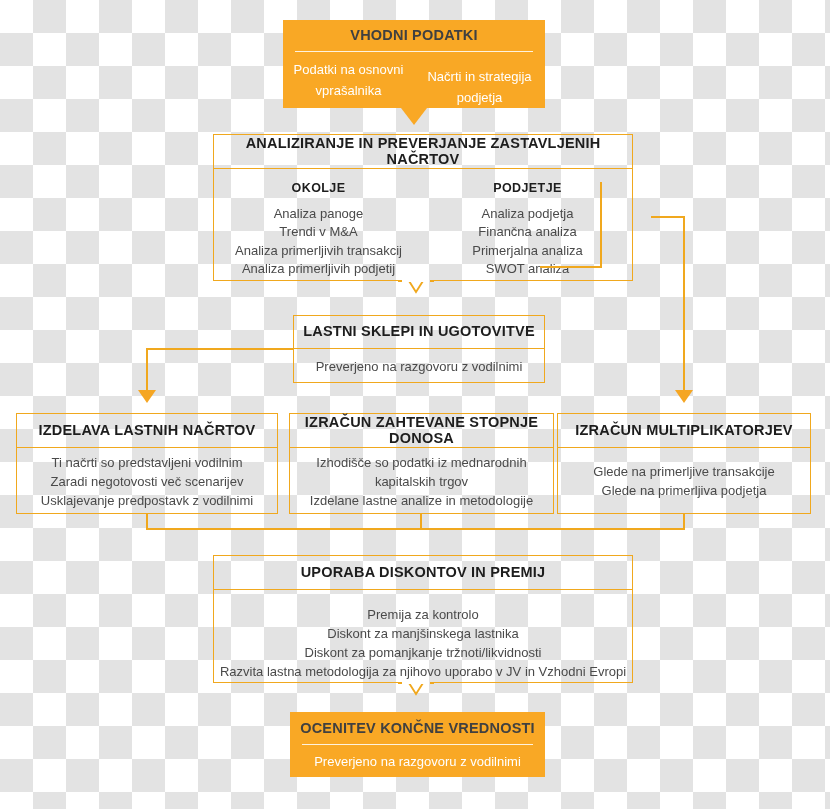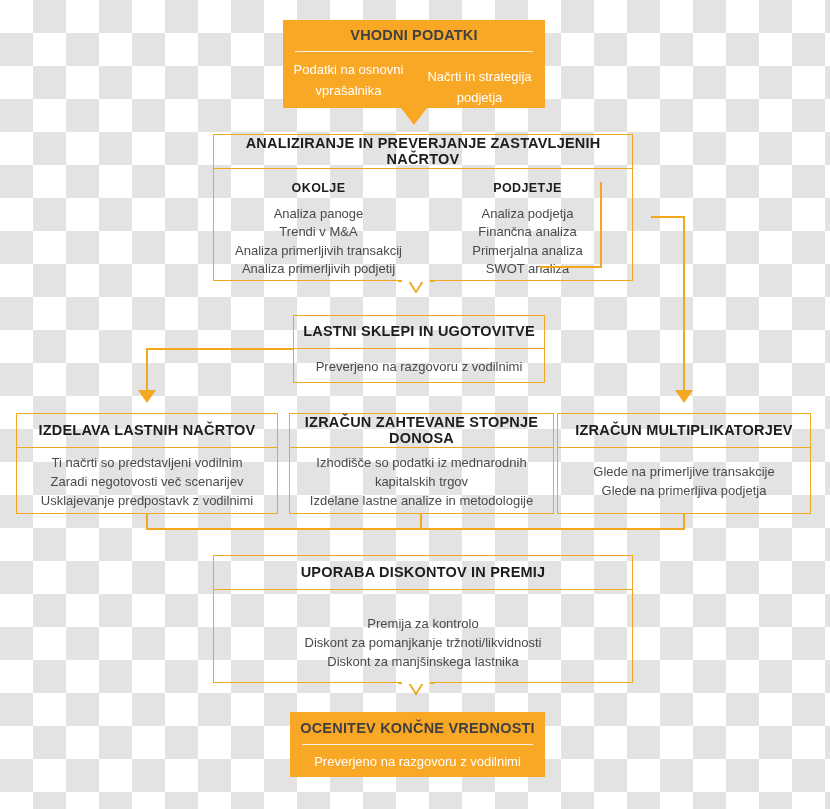--- a/index.html
+++ b/index.html
@@ -232,22 +232,23 @@
 
   <div class="conn" style="left:146px; top:514px; width:1.8px; height:15px;"></div>
   <div class="conn" style="left:420px; top:514px; width:1.8px; height:15px;"></div>
   <div class="conn" style="left:683px; top:514px; width:1.8px; height:15px;"></div>
   <div class="conn" style="left:146px; top:528px; width:539px; height:1.8px;"></div>
 
   <div class="node outlined" style="left:213px; top:555px; width:420px; height:128px;">
     <div class="title" style="height:33px;">UPORABA DISKONTOV IN PREMIJ</div>
     <div class="body" style="height:93px; padding-top:6px;">
       <div class="bodyline">Premija za kontrolo</div>
+      <div class="bodyline">Diskont za manjšinskega lastnika</div>
       <div class="bodyline">Diskont za pomanjkanje tržnoti/likvidnosti</div>
-      <div class="bodyline">Diskont za manjšinskega lastnika</div>
+      <div class="bodyline">Razvita lastna metodologija za njihovo uporabo v JV in Vzhodni Evropi</div>
     </div>
   </div>
 
   <svg class="vnotch" style="left:398px; top:674px;" width="36" height="24" viewBox="0 0 36 24">
     <path d="M 0 9 L 11 9 L 18 20 L 25 9 L 36 9" fill="none" stroke="#f0a81e" stroke-width="1.8"></path>
   </svg>
   <div style="position:absolute;left:402px;top:680.5px;width:28px;height:3px;
               background-image:linear-gradient(45deg,#e3e3e3 25%,transparent 25%,transparent 75%,#e3e3e3 75%,#e3e3e3),
                                linear-gradient(45deg,#e3e3e3 25%,transparent 25%,transparent 75%,#e3e3e3 75%,#e3e3e3);
               background-size:66px 66px;background-position:-402px -680.5px, -369px -647.5px;background-color:#fff;"></div>

